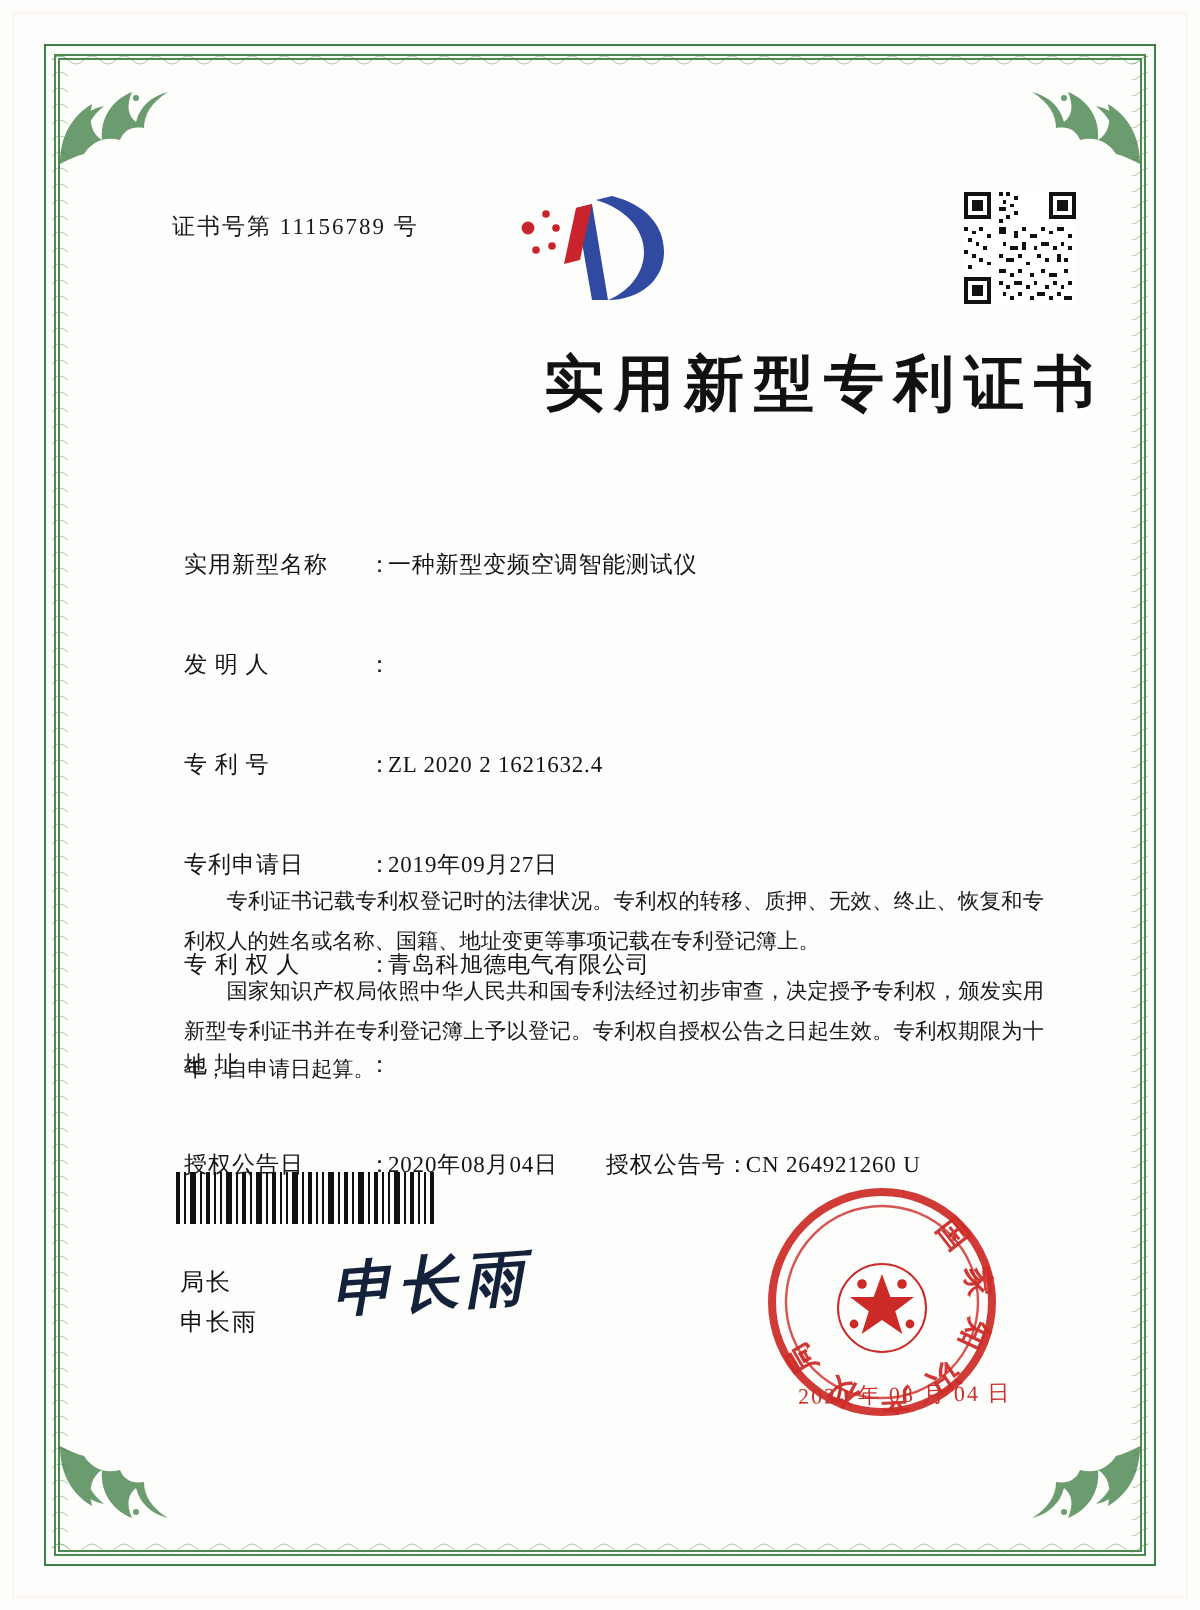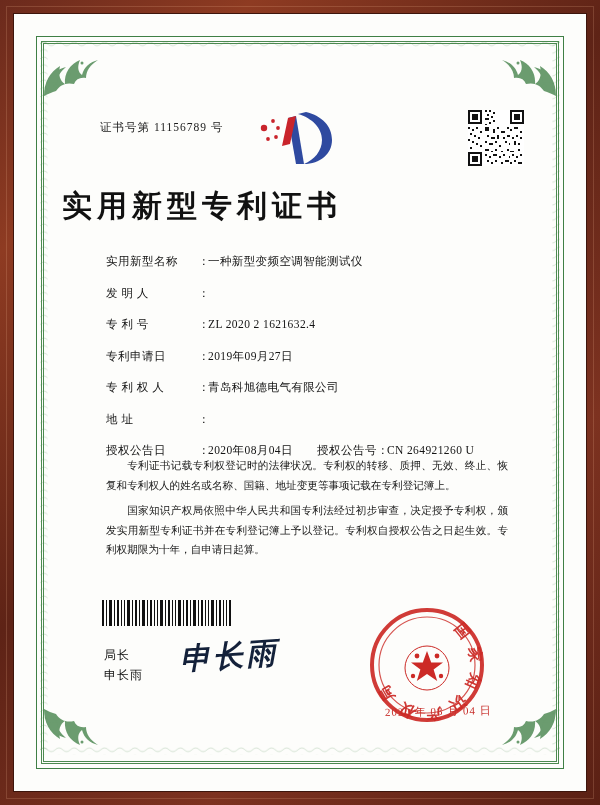--- a/index.html
+++ b/index.html
@@ -14,21 +14,20 @@
     overflow: hidden;
   }
 
   
   .frame {
     position: relative;
     width: 600px;
     height: 805px;
     box-sizing: border-box;
     background: linear-gradient(135deg, #6b2a1c 0%, #8e3b22 18%, #5e2316 45%, #7d3220 72%, #5a2014 100%);
-    padding: 14px;
   }
   .frame::after {
     content: "";
     position: absolute;
     left: 6px; top: 6px; right: 6px; bottom: 6px;
     border: 1px solid rgba(255,200,160,0.18);
     pointer-events: none;
   }
   .frame-inner-bevel {
     position: absolute;
@@ -115,21 +114,21 @@
     transform: translateX(-50%);
     width: 96px;
     height: 64px;
   }
 
   .main-title {
     position: absolute;
     left: 0;
     right: 0;
     top: 128px;
-    text-align: left;
+    text-align: right;
     font-family: Liberation Sans, sans-serif;
     font-weight: bold;
     font-size: 30px;
     letter-spacing: 5px;
     color: #111;
   }
 
   .fields {
     position: absolute;
     left: 44px;
@@ -137,20 +136,21 @@
     top: 196px;
     font-family: "Liberation Serif", serif;
     font-size: 11.5px;
     color: #141414;
   }
   .field-row {
     display: flex;
     align-items: baseline;
     margin-bottom: 16.5px;
     white-space: nowrap;
+    margin-top: 35px;
   }
   .field-label {
     width: 92px;
     flex: 0 0 92px;
     letter-spacing: 0.5px;
   }
   .field-colon {
     width: 10px;
     flex: 0 0 10px;
   }

